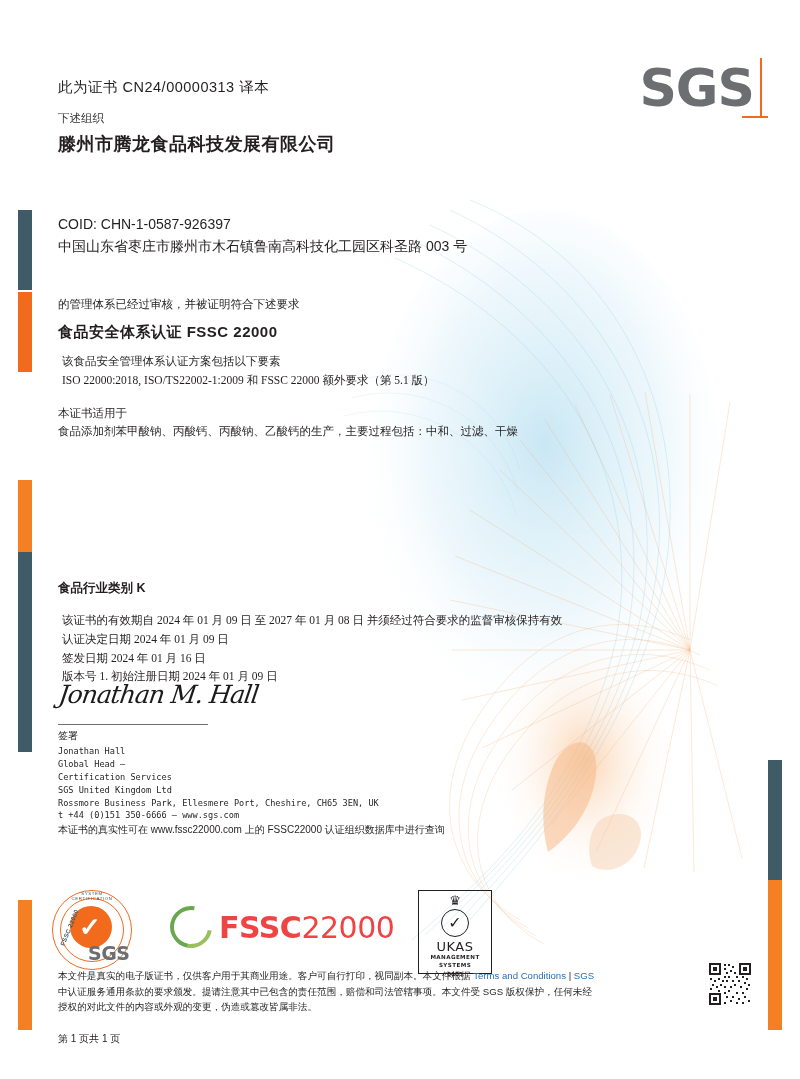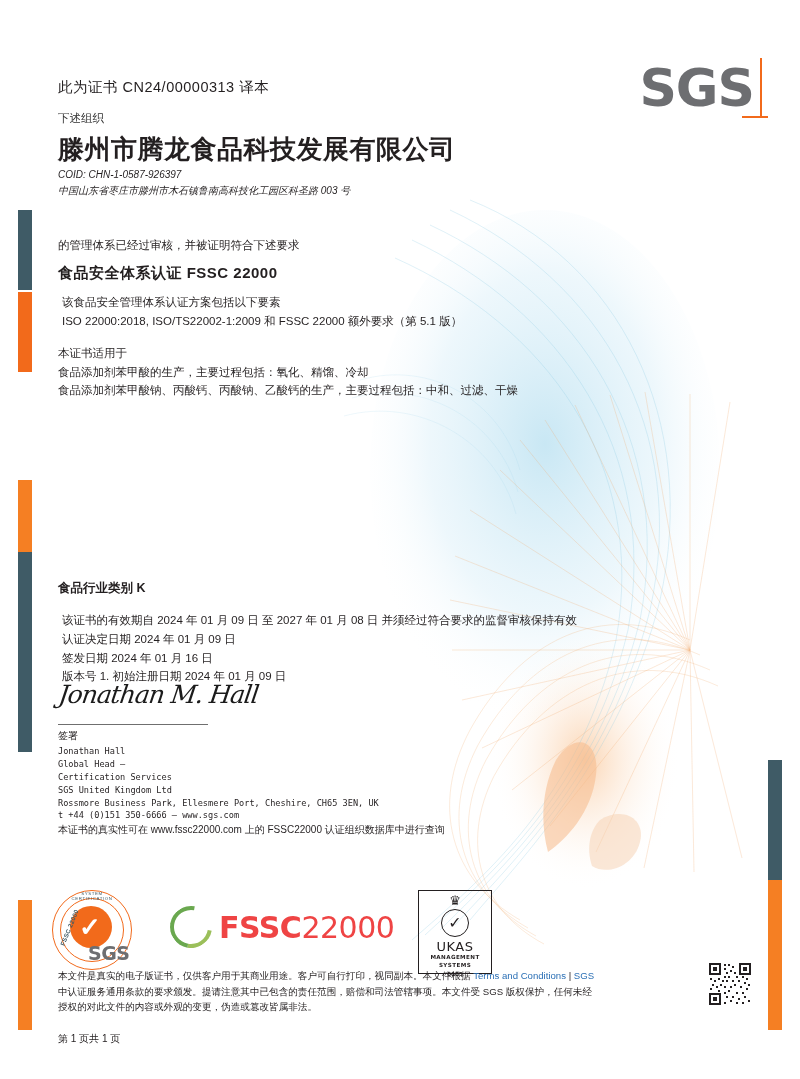--- a/index.html
+++ b/index.html
@@ -87,46 +87,47 @@
     font-size: 14.5px;
     letter-spacing: 0.5px;
     margin-bottom: 14px;
   }
   .sub-label {
     font-size: 11.5px;
     color: #333;
     margin-bottom: 6px;
   }
   .company-name {
-    font-size: 26px;
+    font-size: 18px;
     font-weight: bold;
     letter-spacing: 0.5px;
     margin: 0 0 0 0;
     color: #231f20;
   }
 
   .coid-block {
-    font-size: 10px;
+    margin-top: 58px;
+    font-size: 14px;
     line-height: 1.55;
-    font-style: italic;
   }
 
   .body-block {
     margin-top: 38px;
     font-size: 11.5px;
     line-height: 1.62;
   }
   .scheme-title {
     font-size: 15px;
     font-weight: bold;
     margin: 6px 0 8px 0;
     letter-spacing: 0.5px;
   }
   .indent {
     padding-left: 4px;
+    font-family: Liberation Serif, serif;
   }
   .scope-head {
     margin-top: 14px;
     font-size: 11.5px;
   }
   .scope-line {
     font-size: 11.5px;
     line-height: 1.6;
   }
 
@@ -447,21 +448,20 @@
       <p class="line">COID: CHN-1-0587-926397</p>
       <p class="line">中国山东省枣庄市滕州市木石镇鲁南高科技化工园区科圣路 003 号</p>
     </div>
 
     <div class="body-block">
       <p class="line">的管理体系已经过审核，并被证明符合下述要求</p>
       <p class="line scheme-title">食品安全体系认证 FSSC 22000</p>
       <p class="line indent">该食品安全管理体系认证方案包括以下要素</p>
       <p class="line indent">ISO 22000:2018, ISO/TS22002-1:2009 和 FSSC 22000 额外要求（第 5.1 版）</p>
       <p class="line scope-head">本证书适用于</p>
-      <p class="line scope-line">食品添加剂苯甲酸的生产，主要过程包括：氧化、精馏、冷却</p>
       <p class="line scope-line">食品添加剂苯甲酸钠、丙酸钙、丙酸钠、乙酸钙的生产，主要过程包括：中和、过滤、干燥</p>
     </div>
   </div>
 
   <div class="category-block">
     <p class="line category-title">食品行业类别 K</p>
     <p class="line indent">该证书的有效期自 2024 年 01 月 09 日 至 2027 年 01 月 08 日 并须经过符合要求的监督审核保持有效</p>
     <p class="line indent">认证决定日期 2024 年 01 月 09 日</p>
     <p class="line indent">签发日期 2024 年 01 月 16 日</p>
     <p class="line indent">版本号 1. 初始注册日期 2024 年 01 月 09 日</p>

